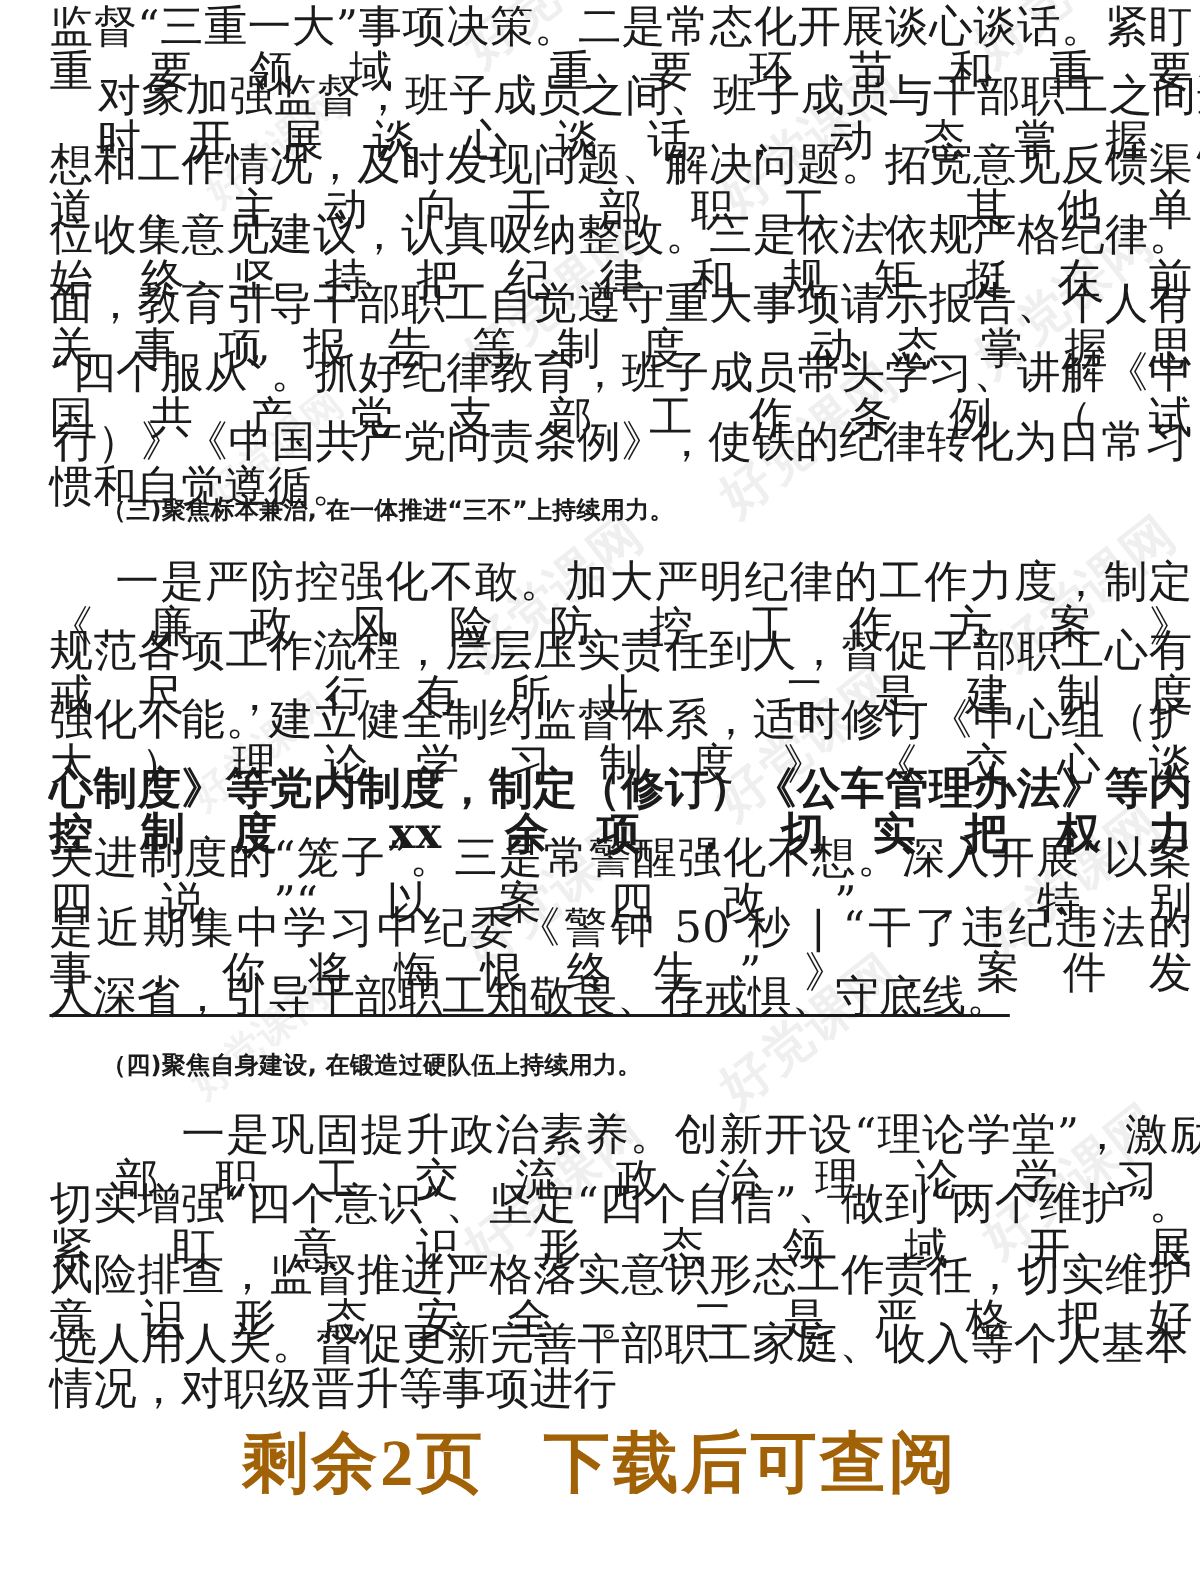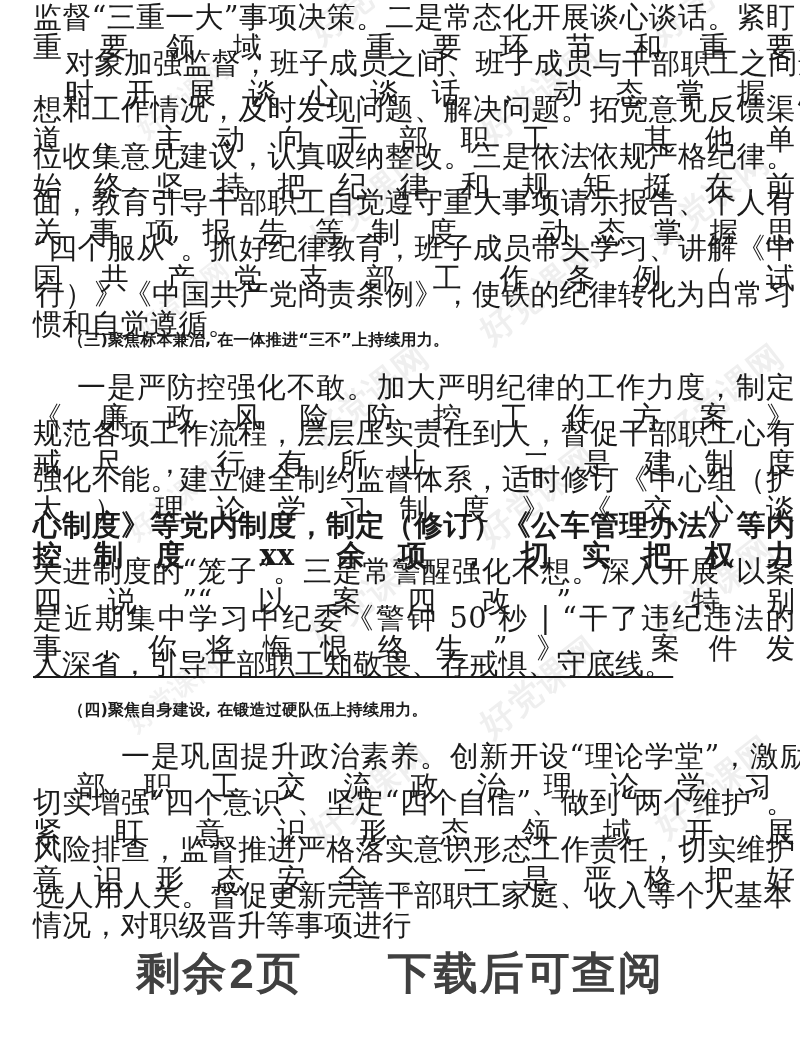--- a/index.html
+++ b/index.html
@@ -84,25 +84,25 @@
   .bottom-banner {
     position: absolute;
     left: 0;
     top: 948px;
     width: 800px;
     text-align: center;
     z-index: 4;
   }
   .bottom-banner .banner-text {
     display: inline-block;
-    font-family: Liberation Mono, monospace;
+    font-family: Liberation Serif, serif;
     font-weight: 700;
     font-size: 44px;
     line-height: 56px;
-    color: #404040;
+    color: #a16207;
     letter-spacing: 2px;
     white-space: pre;
   }
 </style>
 </head>
 <body>
 
 <div class="page">
 
   <div class="watermark-layer" id="wm-layer">

